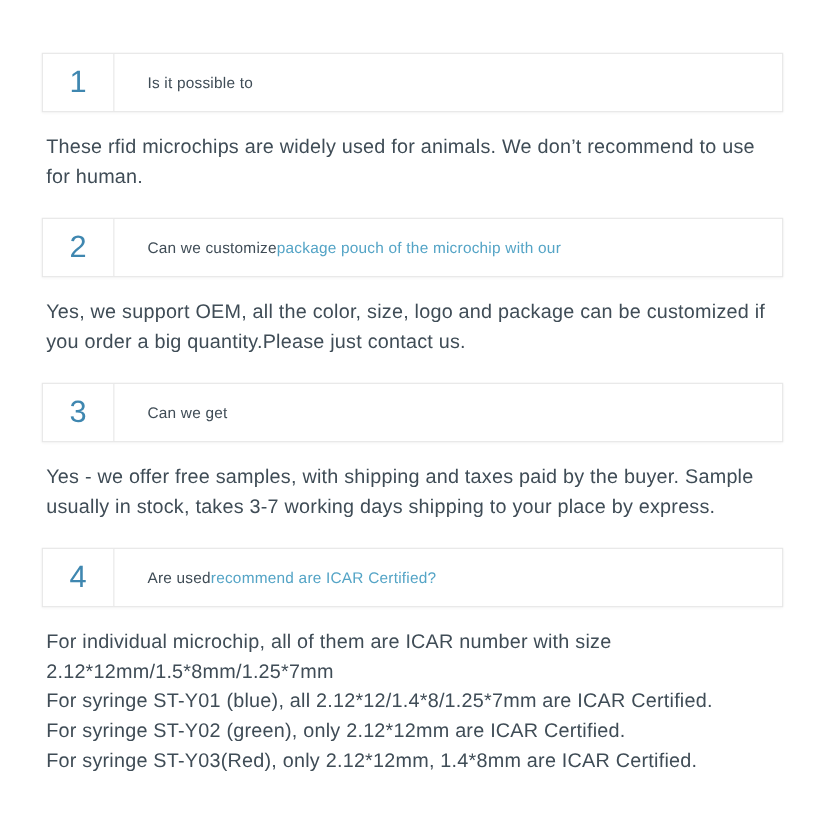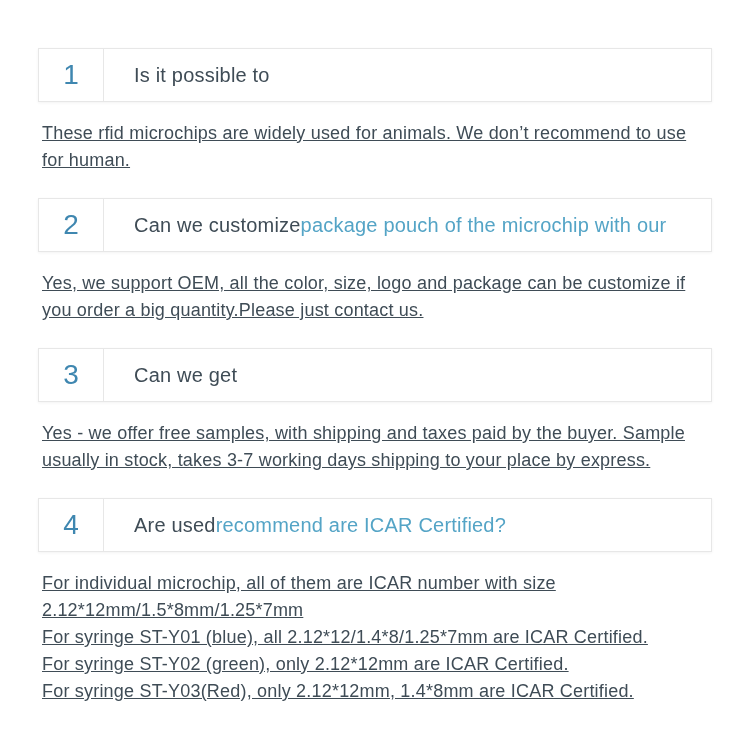--- a/index.html
+++ b/index.html
@@ -34,35 +34,35 @@
     border-right: 1px solid #e7e7e7;
     color: #3f87b0;
     font-size: 28px;
     font-weight: 400;
   }
   .qtext {
     flex: 1;
     display: flex;
     align-items: center;
     padding-left: 30px;
-    font-size: 20px;
+    font-size: 14px;
     letter-spacing: 0.2px;
     white-space: nowrap;
     overflow: hidden;
   }
   .q-plain { color: #3f4c56; }
   .q-hl { color: #54a4c6; }
   .answer {
     color: #3f4c56;
     font-size: 18px;
     line-height: 27px;
     letter-spacing: 0.2px;
     margin: 0 2px 24px 4px;
   }
-  .answer-line { min-height: 27px; text-decoration: underline; }
+  .answer-line { min-height: 27px; }
 </style>
 </head>
 <body>
 
 <div class="page">
 
   <div class="qbox">
     <div class="qnum">1</div>
     <div class="qtext">
       <span class="q-plain">Is it possible to </span>
@@ -73,21 +73,21 @@
   </div>
 
   <div class="qbox">
     <div class="qnum">2</div>
     <div class="qtext">
       <span class="q-plain">Can we customize </span>
       <span class="q-hl">package pouch of the microchip with our</span>
     </div>
   </div>
   <div class="answer">
-    <div class="answer-line">Yes, we support OEM, all the color, size, logo and package can be customize if you order a big quantity.Please just contact us.</div>
+    <div class="answer-line">Yes, we support OEM, all the color, size, logo and package can be customized if you order a big quantity.Please just contact us.</div>
   </div>
 
   <div class="qbox">
     <div class="qnum">3</div>
     <div class="qtext">
       <span class="q-plain">Can we get </span>
     </div>
   </div>
   <div class="answer">
     <div class="answer-line">Yes - we offer free samples, with shipping and taxes paid by the buyer. Sample usually in stock, takes 3-7 working days shipping to your place by express.</div>

